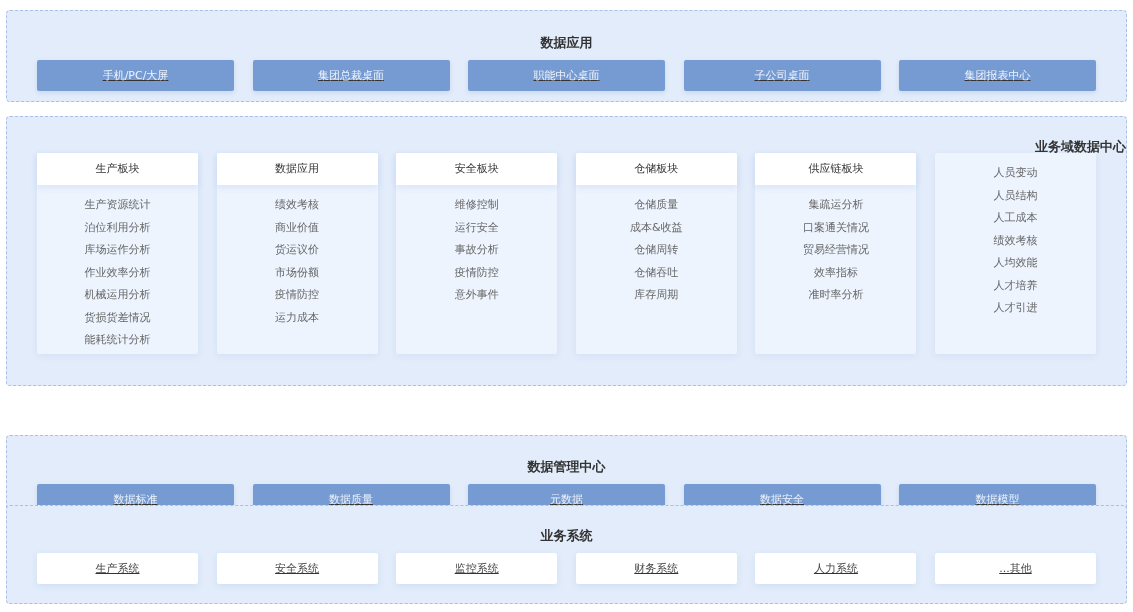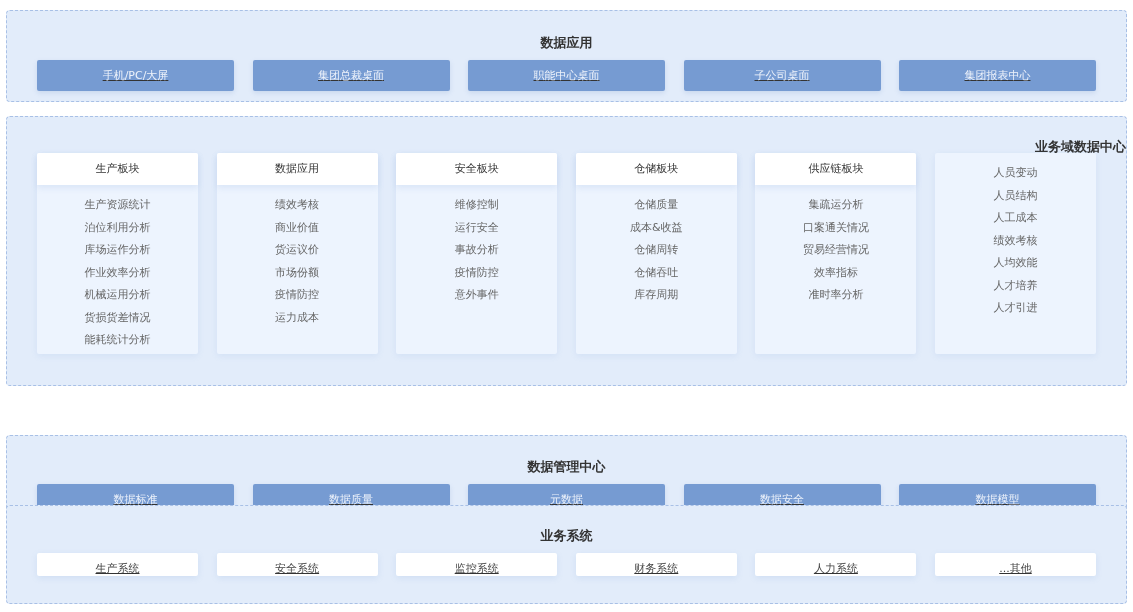--- a/index.html
+++ b/index.html
@@ -16,21 +16,21 @@
     position: absolute; left: 0; right: 0; text-align: center;
     font-size: 13px; font-weight: bold; color: #333;
   }
   .btn-row { position: absolute; left: 30px; right: 30px; display: flex; justify-content: space-between; text-decoration: underline; }
   .btn-blue {
     width: 197px; height: 31px; line-height: 31px;
     background: #769bd2; color: #eef3fb; text-align: center; font-size: 11px;
     border-radius: 2px; box-shadow: 0 2px 5px rgba(90,130,190,0.18);
   }
   .btn-white {
-    width: 161px; height: 23px; line-height: 31px;
+    width: 161px; height: 31px; line-height: 31px;
     background: #ffffff; color: #444; text-align: center; font-size: 11px;
     border-radius: 2px; box-shadow: 0 2px 6px rgba(110,150,210,0.15);
   }
   .cols { position: absolute; left: 30px; right: 30px; display: flex; justify-content: space-between; }
   .col {
     width: 161px; height: 201px; background: #edf4fe; border-radius: 2px;
     box-shadow: 0 2px 6px rgba(110,150,210,0.12);
   }
   .col-head {
     height: 32px; line-height: 32px; background: #fff; text-align: center;

